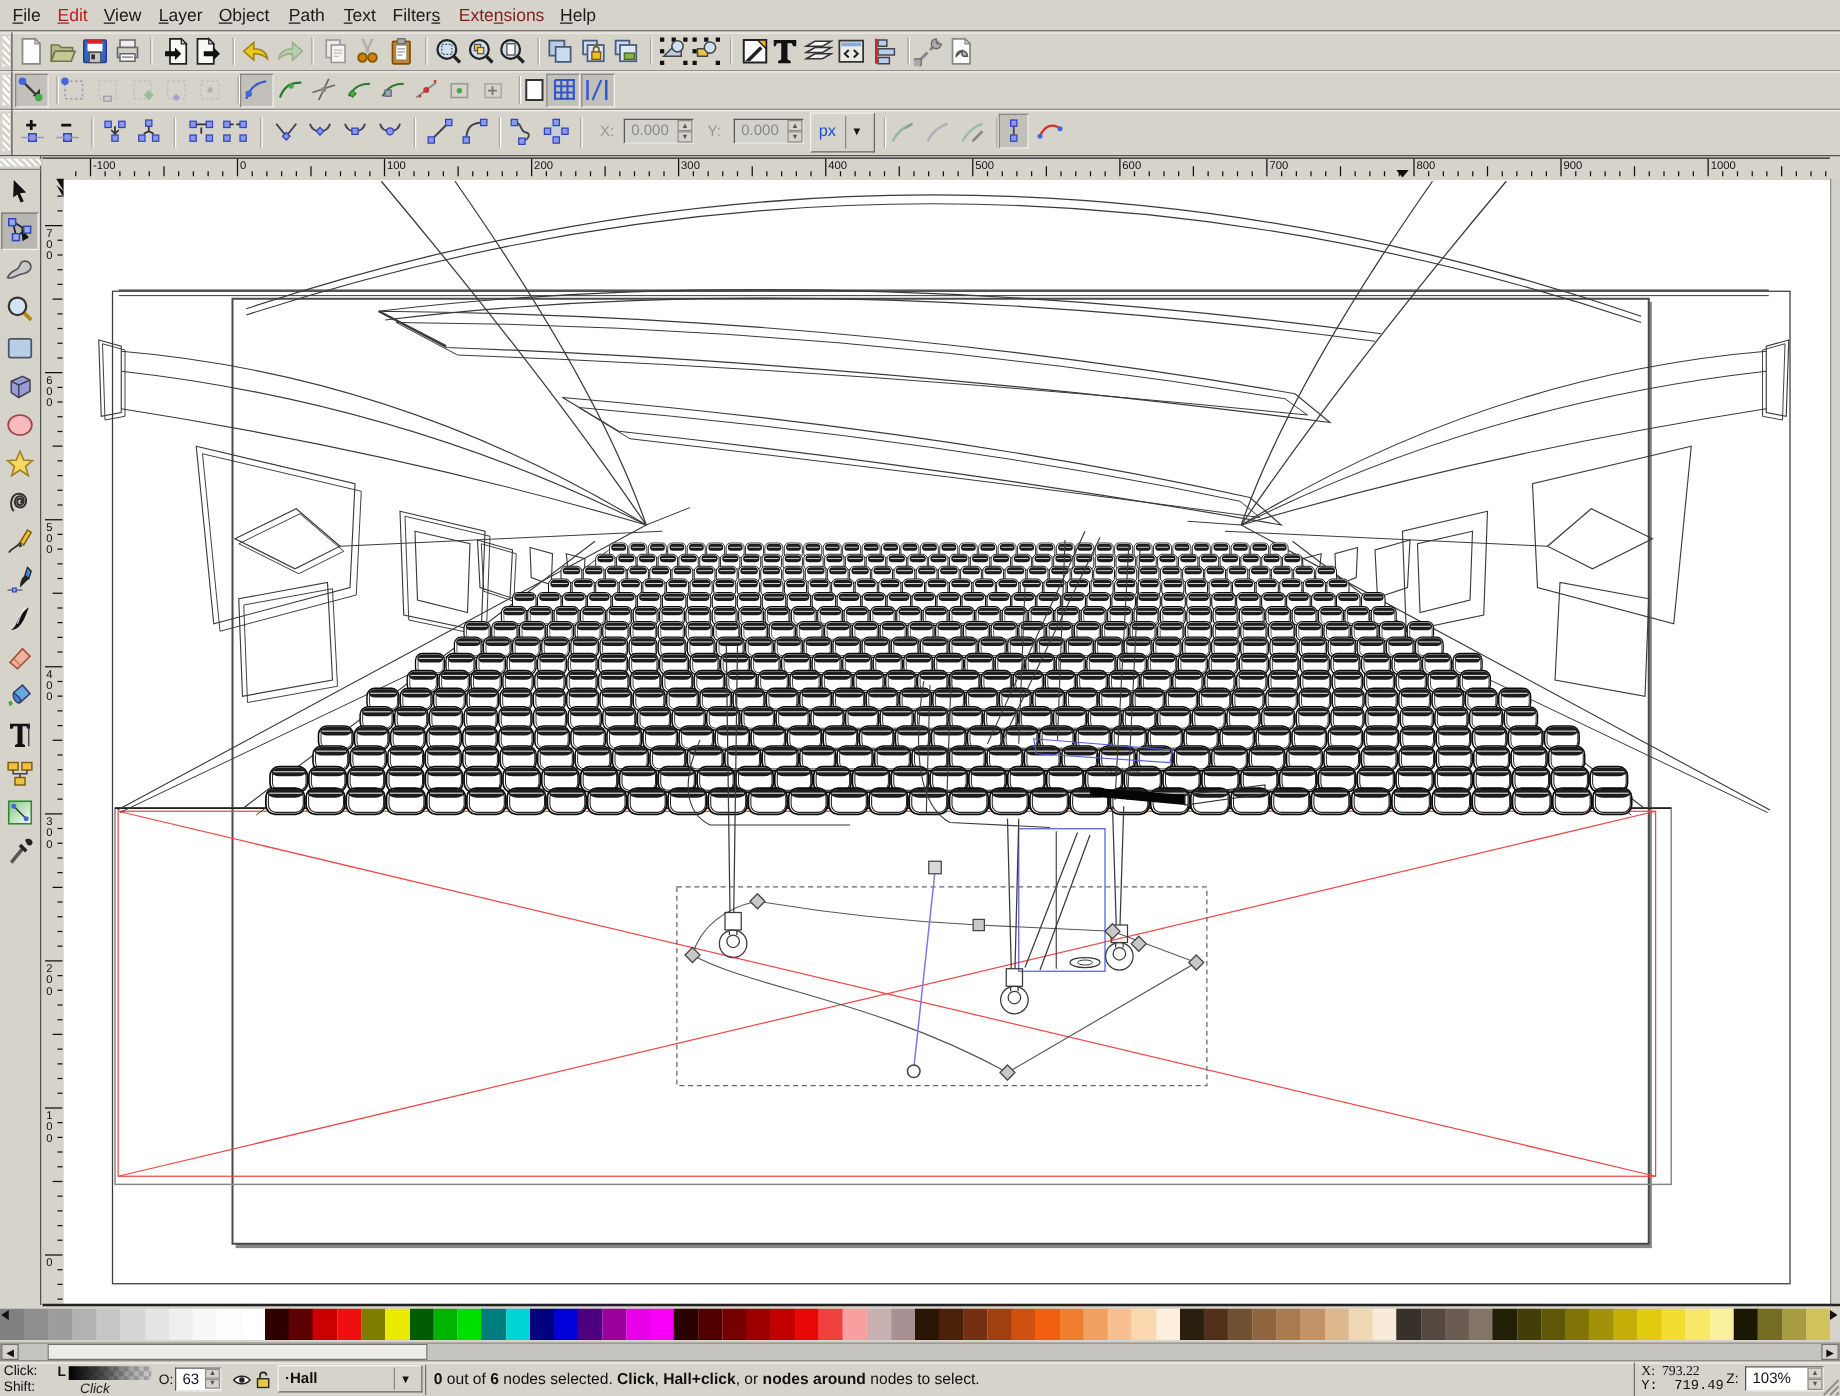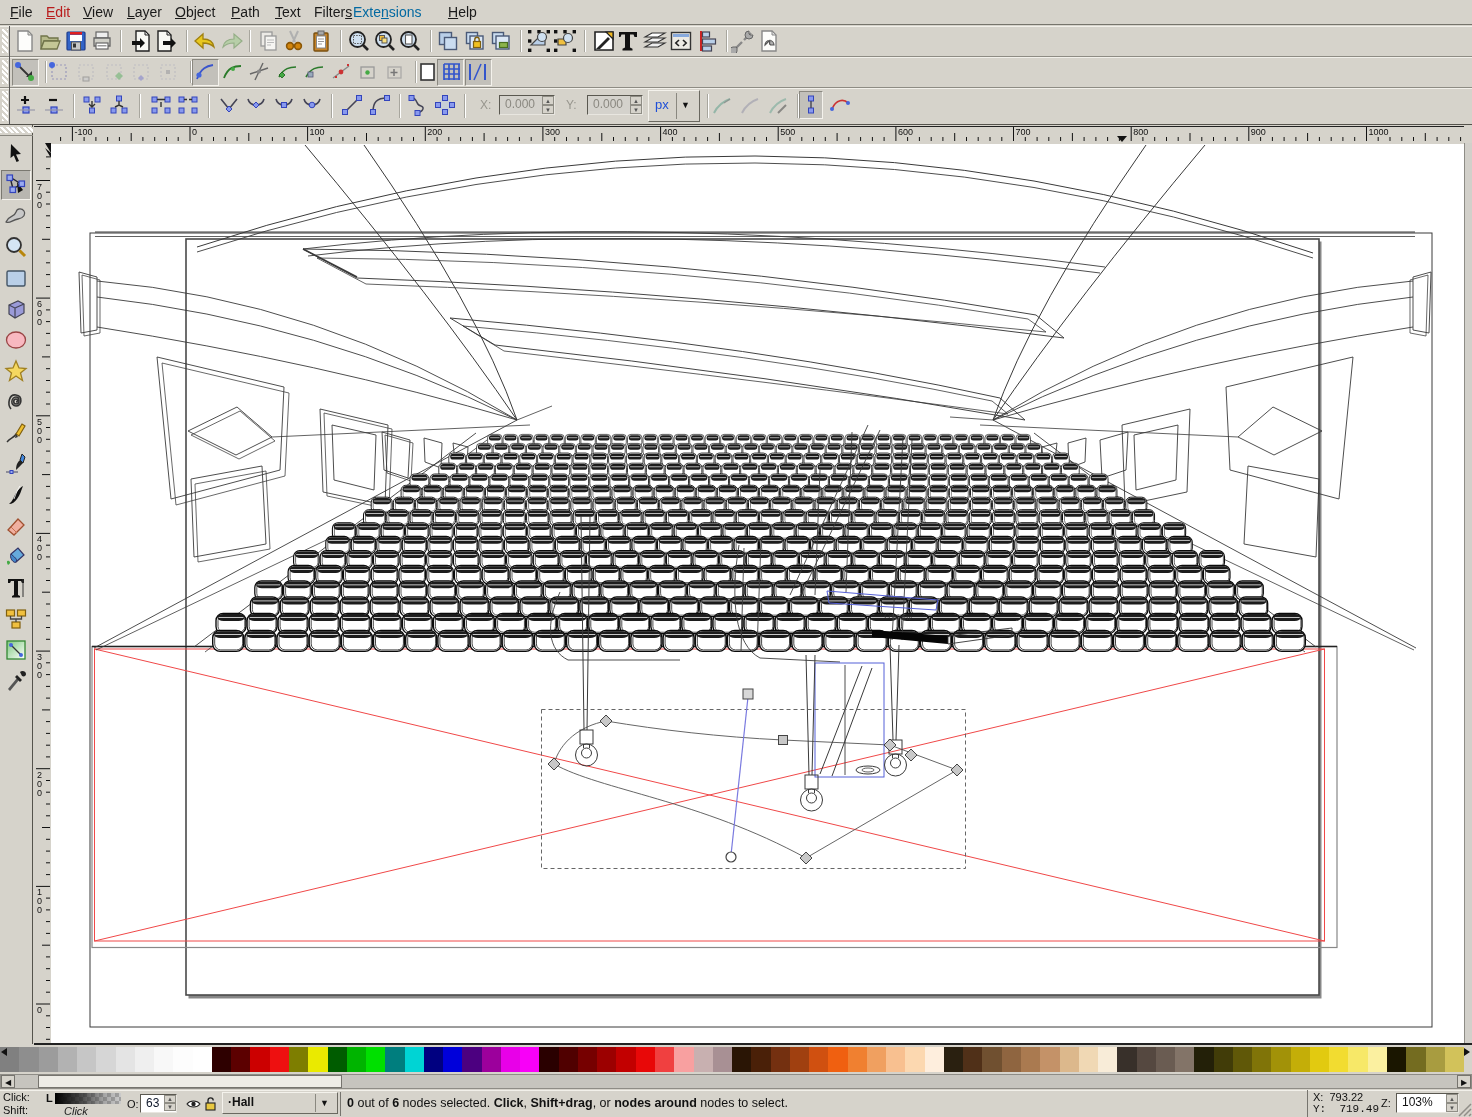--- a/index.html
+++ b/index.html
@@ -2,21 +2,21 @@
 <html><head><meta charset="utf-8"><style>*{margin:0;padding:0;box-sizing:border-box}body{width:1472px;height:1117px;position:relative;overflow:hidden;font-family:"Liberation Sans",sans-serif;background:#d6d3cb}</style></head><body>
 <div style="position:absolute;left:0;top:0;width:1472px;height:25px;background:#d6d3cb;border-bottom:1px solid #76746c"></div>
 <div style="position:absolute;left:10px;top:4px;font-size:14px;color:#1a1a1a"><span style="text-decoration:underline">F</span>ile</div>
 <div style="position:absolute;left:46px;top:4px;font-size:14px;color:#b91c1c"><span style="text-decoration:underline">E</span>dit</div>
 <div style="position:absolute;left:83px;top:4px;font-size:14px;color:#1a1a1a"><span style="text-decoration:underline">V</span>iew</div>
 <div style="position:absolute;left:127px;top:4px;font-size:14px;color:#1a1a1a"><span style="text-decoration:underline">L</span>ayer</div>
 <div style="position:absolute;left:175px;top:4px;font-size:14px;color:#1a1a1a"><span style="text-decoration:underline">O</span>bject</div>
 <div style="position:absolute;left:231px;top:4px;font-size:14px;color:#1a1a1a"><span style="text-decoration:underline">P</span>ath</div>
 <div style="position:absolute;left:275px;top:4px;font-size:14px;color:#1a1a1a"><span style="text-decoration:underline">T</span>ext</div>
 <div style="position:absolute;left:314px;top:4px;font-size:14px;color:#1a1a1a">Filter<span style="text-decoration:underline">s</span></div>
-<div style="position:absolute;left:353px;top:4px;font-size:14px;color:#0369a1">Exte<span style="text-decoration:underline">n</span>sions</div>
+<div style="position:absolute;left:367px;top:4px;font-size:14px;color:#7f1d1d">Exte<span style="text-decoration:underline">n</span>sions</div>
 <div style="position:absolute;left:448px;top:4px;font-size:14px;color:#1a1a1a"><span style="text-decoration:underline">H</span>elp</div>
 <div style="position:absolute;left:0;top:26px;width:1472px;height:31px;background:#d6d3cb;border-top:1px solid #f2f0ea;border-bottom:1px solid #8e8c84"></div>
 <div style="position:absolute;left:2px;top:29px;width:6px;height:24px;background:repeating-linear-gradient(45deg,#fff 0 2px,#d6d3cb 2px 4px)"></div>
 <div style="position:absolute;left:9px;top:26px;width:1px;height:31px;background:#555"></div>
 <svg style="position:absolute;left:13px;top:29px" width="24" height="24" viewBox="0 0 24 24">
     <path d="M5 2 h10 l4 4 v16 h-14 z" fill="#fdfdfb" stroke="#888" stroke-width="1.4"></path>
     <path d="M15 2 l4 4 h-4 z" fill="#d8d8d0" stroke="#888" stroke-width="1"></path>
   </svg>
 <svg style="position:absolute;left:38px;top:29px" width="24" height="24" viewBox="0 0 24 24">
     <path d="M3 20 V7 h6 l2 2 h9 v3 H6 l-3 8 z" fill="#b6b98a" stroke="#70744a" stroke-width="1.3"></path>
@@ -1567,23 +1567,23 @@
   </svg>
 <svg style="position:absolute;left:204px;top:1096px" width="13" height="15" viewBox="0 0 13 15">
     <rect x="2" y="7" width="9" height="7" fill="#e8c840" stroke="#222" stroke-width="1.1"></rect>
     <path d="M4 7 V4.5 a2.6 2.6 0 0 1 5.2 0" fill="none" stroke="#222" stroke-width="1.3"></path>
   </svg>
 <div style="position:absolute;left:222px;top:1092px;width:116px;height:22px;background:#d6d3cb;border:1px solid;border-color:#f4f2ec #6a6860 #6a6860 #f4f2ec"></div>
 <div style="position:absolute;left:228px;top:1095px;font-size:12px;font-weight:bold;color:#111">·Hall</div>
 <div style="position:absolute;left:315px;top:1094px;width:1px;height:18px;background:#8a8880"></div>
 <div style="position:absolute;left:320px;top:1098px;font-size:9px;color:#111">▼</div>
 <div style="position:absolute;left:340px;top:1092px;width:1px;height:24px;background:#76746e"></div>
-<div style="position:absolute;left:347px;top:1096px;font-size:12.5px;color:#111"><b>0</b> out of <b>6</b> nodes selected. <b>Click</b>, <b>Shift+drag</b>, or <b>nodes around</b> nodes to select.</div>
+<div style="position:absolute;left:347px;top:1096px;font-size:12.5px;color:#111"><b>0</b> out of <b>6</b> nodes selected. <b>Click</b>, <b>Hall+click</b>, or <b>nodes around</b> nodes to select.</div>
 <div style="position:absolute;left:1307px;top:1090px;width:1px;height:27px;background:#76746e"></div>
-<div style="position:absolute;left:1313px;top:1091px;font-size:11px;color:#111;font-family:Liberation Sans, sans-serif">X: &nbsp;793.22</div>
+<div style="position:absolute;left:1313px;top:1091px;font-size:11px;color:#111;font-family:Liberation Serif, serif">X: &nbsp;793.22</div>
 <div style="position:absolute;left:1313px;top:1103px;font-size:11px;color:#111;font-family:'Liberation Mono',monospace">Y: &nbsp;719.49</div>
 <div style="position:absolute;left:1381px;top:1097px;font-size:11px;color:#111">Z:</div>
 <div style="position:absolute;left:1396px;top:1093px;width:63px;height:20px;background:#fff;border:1px solid;border-color:#5a5850 #e8e6e0 #e8e6e0 #5a5850"></div>
 <div style="position:absolute;left:1402px;top:1095px;font-size:12px;color:#111">103%</div>
 <div style="position:absolute;left:1446px;top:1094px;width:12px;height:9px;background:#d6d3cb;border:1px solid #908e86;font-size:6px;color:#555;text-align:center;line-height:8px">▲</div>
 <div style="position:absolute;left:1446px;top:1103px;width:12px;height:9px;background:#d6d3cb;border:1px solid #908e86;font-size:6px;color:#555;text-align:center;line-height:8px">▼</div>
 <svg style="position:absolute;left:1458px;top:1103px" width="14" height="14" viewBox="0 0 14 14">
     <path d="M13 1 L1 13 M13 6 L6 13 M13 11 L11 13" stroke="#908e88" stroke-width="1.5"></path>
   </svg>
 </body></html>

